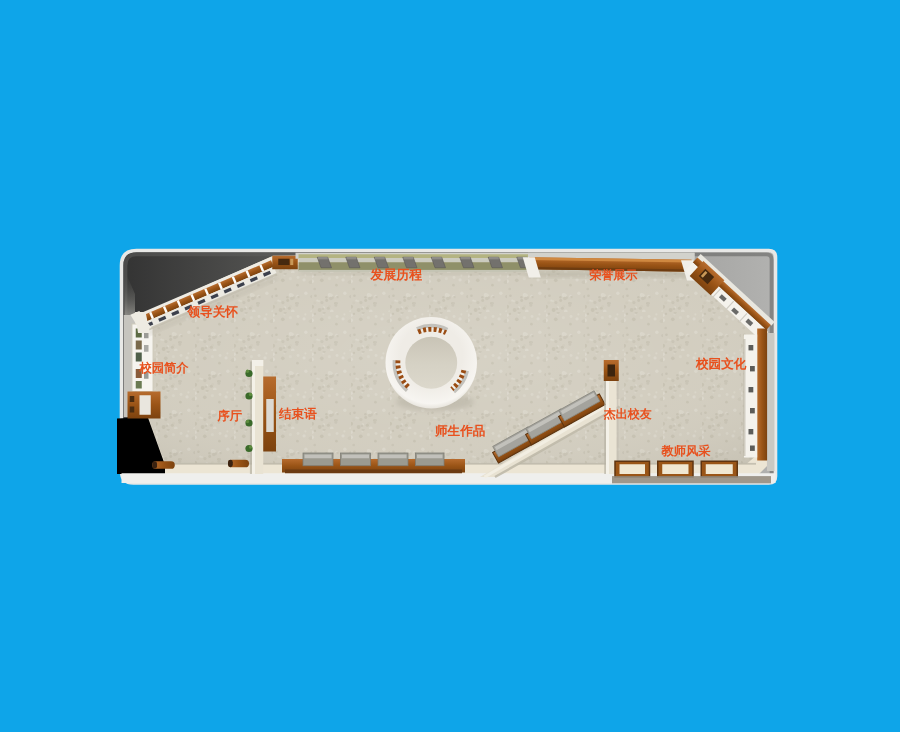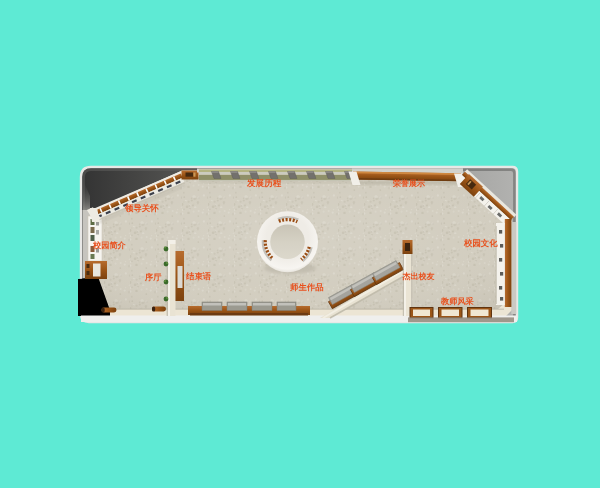--- a/index.html
+++ b/index.html
@@ -1,16 +1,16 @@
 <!DOCTYPE html>
 <html><head>
 <meta charset="utf-8">
 <style>
   html,body{margin:0;padding:0;background:#000;}
-  .stage{position:relative;width:600px;height:488px;background:#5eead4;overflow:hidden;
+  .stage{position:relative;width:600px;height:488px;background:#0ea5e9;overflow:hidden;
          font-family:"Liberation Sans", sans-serif;}
   svg{position:absolute;left:0;top:0;}
   .lbl{font-family:"Liberation Sans", sans-serif;font-weight:bold;fill:#e8511e;}
 </style>
 </head>
 <body>
 <div class="stage">
 <svg width="600" height="488" viewBox="0 0 600 488">
 <defs>
   <linearGradient id="grayband" x1="0" y1="0" x2="1" y2="0">

